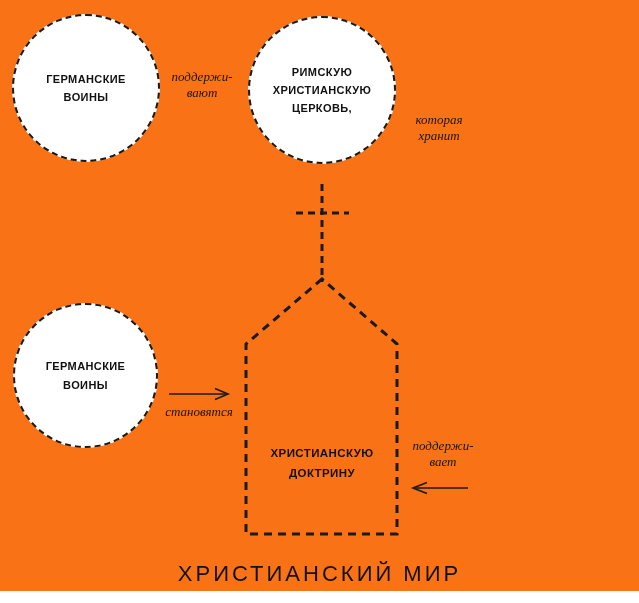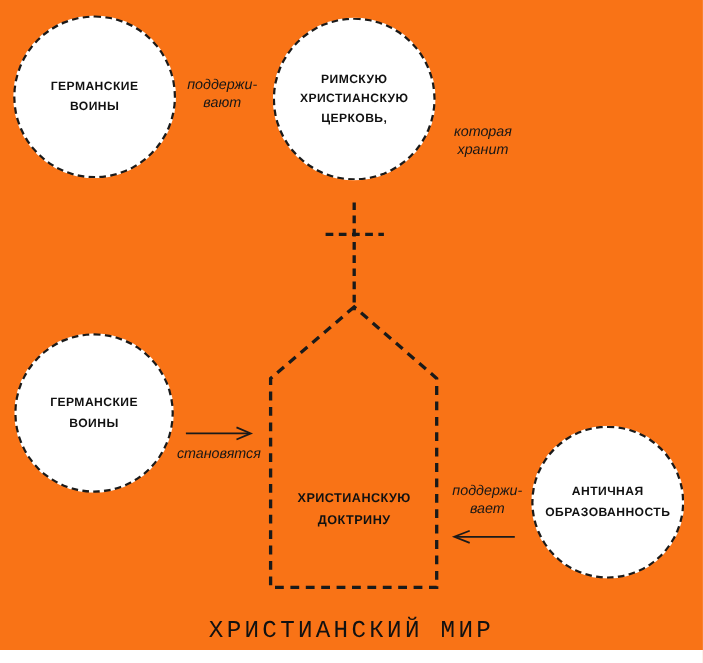--- a/index.html
+++ b/index.html
@@ -10,30 +10,30 @@
   .circle{
     position:absolute;border:2.5px dashed #1a1a1a;border-radius:50%;
     display:flex;align-items:center;justify-content:center;text-align:center;
     box-sizing:border-box;background:#fff;
   }
   .circle .txt{
     font-weight:bold;font-size:11px;line-height:1.65;letter-spacing:.4px;
     white-space:pre-line;
   }
   .label{
-    position:absolute;font-family:Liberation Sans, sans-serif;font-style:italic;
+    position:absolute;font-family:Liberation Serif, serif;font-style:italic;
     font-size:13px;line-height:1.25;text-align:center;white-space:pre-line;color:#161616;
   }
   .church-txt{
     position:absolute;font-weight:bold;font-size:11.5px;line-height:1.75;
     letter-spacing:.4px;text-align:center;white-space:pre-line;color:#111;
   }
   .caption{
     position:absolute;left:0;right:0;top:561px;text-align:center;
-    font-family:Liberation Mono, monospace;font-size:22px;letter-spacing:3px;color:#111;
+    font-family:Liberation Sans, sans-serif;font-size:22px;letter-spacing:3px;color:#111;
   }
   svg.overlay{position:absolute;left:0;top:0;}
 </style>
 </head>
 <body>
 
 <div class="canvas">
 
   <svg class="overlay" width="639" height="603" viewBox="0 0 639 603" aria-hidden="true">
     <line x1="322" y1="184" x2="322" y2="282" stroke="#1a1a1a" stroke-width="3" stroke-dasharray="7 5"></line>
@@ -74,20 +74,16 @@
 
   <div class="label" style="left:159px;top:364px;width:80px;margin-top:40px;">становятся</div>
 
 
   <div class="church-txt" style="left:249px;top:443px;width:146px;">ХРИСТИАНСКУЮ
 ДОКТРИНУ</div>
 
   <div class="label" style="left:409px;top:438px;width:68px;">поддержи-
 вает</div>
 
-  <div class="circle" style="left:483px;top:387px;width:139px;height:139px;">
-    <span class="txt">АНТИЧНАЯ
-ОБРАЗОВАННОСТЬ</span>
-  </div>
 
   <div class="caption">ХРИСТИАНСКИЙ МИР</div>
 
 </div>
 
 </body></html>

